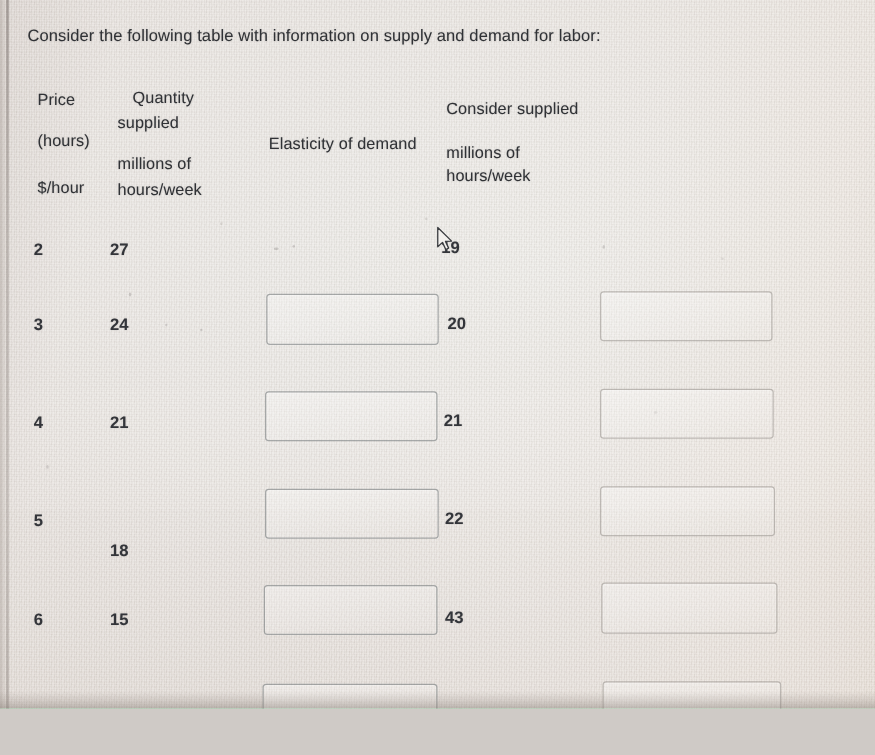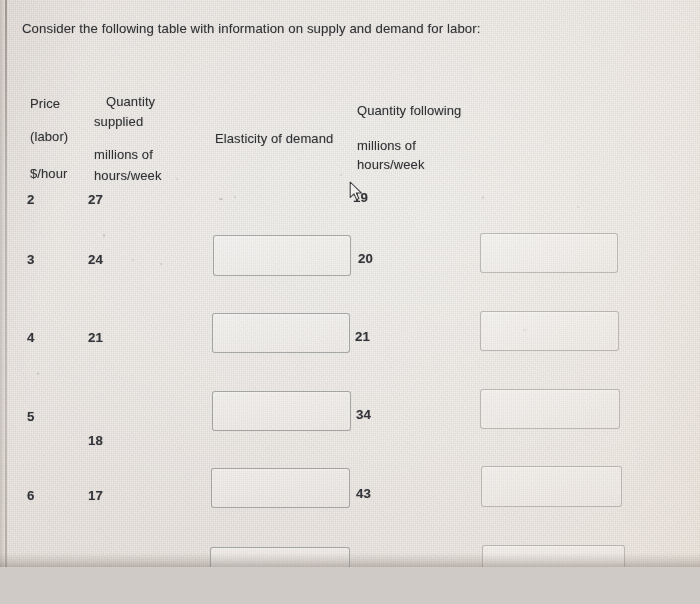--- a/index.html
+++ b/index.html
@@ -105,21 +105,20 @@
   #prompt-line {
     left: 22px;
     top: 20px;
     font-size: 13.2px;
     line-height: 17px;
   }
 
   .hdr {
     font-size: 13px;
     line-height: 19px;
-    margin-top: 24px;
   }
 
   .rownum, .qty {
     font-size: 13.3px;
     font-weight: 600;
     color: #33353a;
   }
 
   
   .answer-box {
@@ -162,31 +161,31 @@
   <div id="paper-grain"></div>
   <div id="paper-vignette"></div>
   <div id="page-edge-shade"></div>
   <div id="page-edge-line"></div>
 
   <div id="content">
 
     <div class="txt" id="prompt-line">Consider the following table with information on supply and demand for labor:</div>
 
     <div class="txt hdr" style="left:30px; top:70px;">Price</div>
-    <div class="txt hdr" style="left:30px; top:103px;">(labor)</div>
+    <div class="txt hdr" style="left:30px; top:103px;">(hours)</div>
     <div class="txt hdr" style="left:30px; top:140px;">$/hour</div>
 
     <div class="txt hdr" style="left:106px; top:68px;">Quantity</div>
     <div class="txt hdr" style="left:94px; top:88px;">supplied</div>
     <div class="txt hdr" style="left:94px; top:121px;">millions of</div>
     <div class="txt hdr" style="left:94px; top:142px;">hours/week</div>
 
     <div class="txt hdr" style="left:215px; top:105px;text-align:right;">Elasticity of demand</div>
 
-    <div class="txt hdr" style="left:357px; top:77px;">Quantity following</div>
+    <div class="txt hdr" style="left:357px; top:77px;">Consider supplied</div>
     <div class="txt hdr" style="left:357px; top:112px;">millions of</div>
     <div class="txt hdr" style="left:357px; top:131px;">hours/week</div>
 
 
     <div>
       <div class="txt rownum" style="left:27px; top:192px;">2</div>
       <div class="txt qty" style="left:88px; top:192px;">27</div>
       <div class="txt qty" style="left:353px; top:190px;">19</div>
     </div>
 
@@ -203,27 +202,27 @@
       <div class="txt qty" style="left:88px; top:330px;">21</div>
       <div class="answer-box demand" style="left:212px; top:313px; width:138px; height:40px;"></div>
       <div class="txt qty" style="left:355px; top:329px;">21</div>
       <div class="answer-box supply" style="left:480px; top:311px; width:139px; height:40px;"></div>
     </div>
 
     <div>
       <div class="txt rownum" style="left:27px; top:409px;">5</div>
       <div class="txt qty" style="left:88px; top:409px;margin-top:24px;">18</div>
       <div class="answer-box demand" style="left:212px; top:391px; width:139px; height:40px;"></div>
-      <div class="txt qty" style="left:356px; top:407px;">34</div>
+      <div class="txt qty" style="left:356px; top:407px;">22</div>
       <div class="answer-box supply" style="left:480px; top:389px; width:140px; height:40px;"></div>
     </div>
 
     <div>
       <div class="txt rownum" style="left:27px; top:488px;">6</div>
-      <div class="txt qty" style="left:88px; top:488px;">17</div>
+      <div class="txt qty" style="left:88px; top:488px;">15</div>
       <div class="answer-box demand" style="left:211px; top:468px; width:139px; height:40px;"></div>
       <div class="txt qty" style="left:356px; top:486px;">43</div>
       <div class="answer-box supply" style="left:481px; top:466px; width:141px; height:41px;"></div>
     </div>
 
     <div>
       <div class="txt rownum" style="left:26px; top:567px;">7</div>
       <div class="txt qty" style="left:87px; top:567px;text-align:right;">12</div>
       <div class="answer-box demand" style="left:210px; top:547px; width:140px; height:41px;"></div>
       <div class="txt qty" style="left:356px; top:565px;">24</div>

